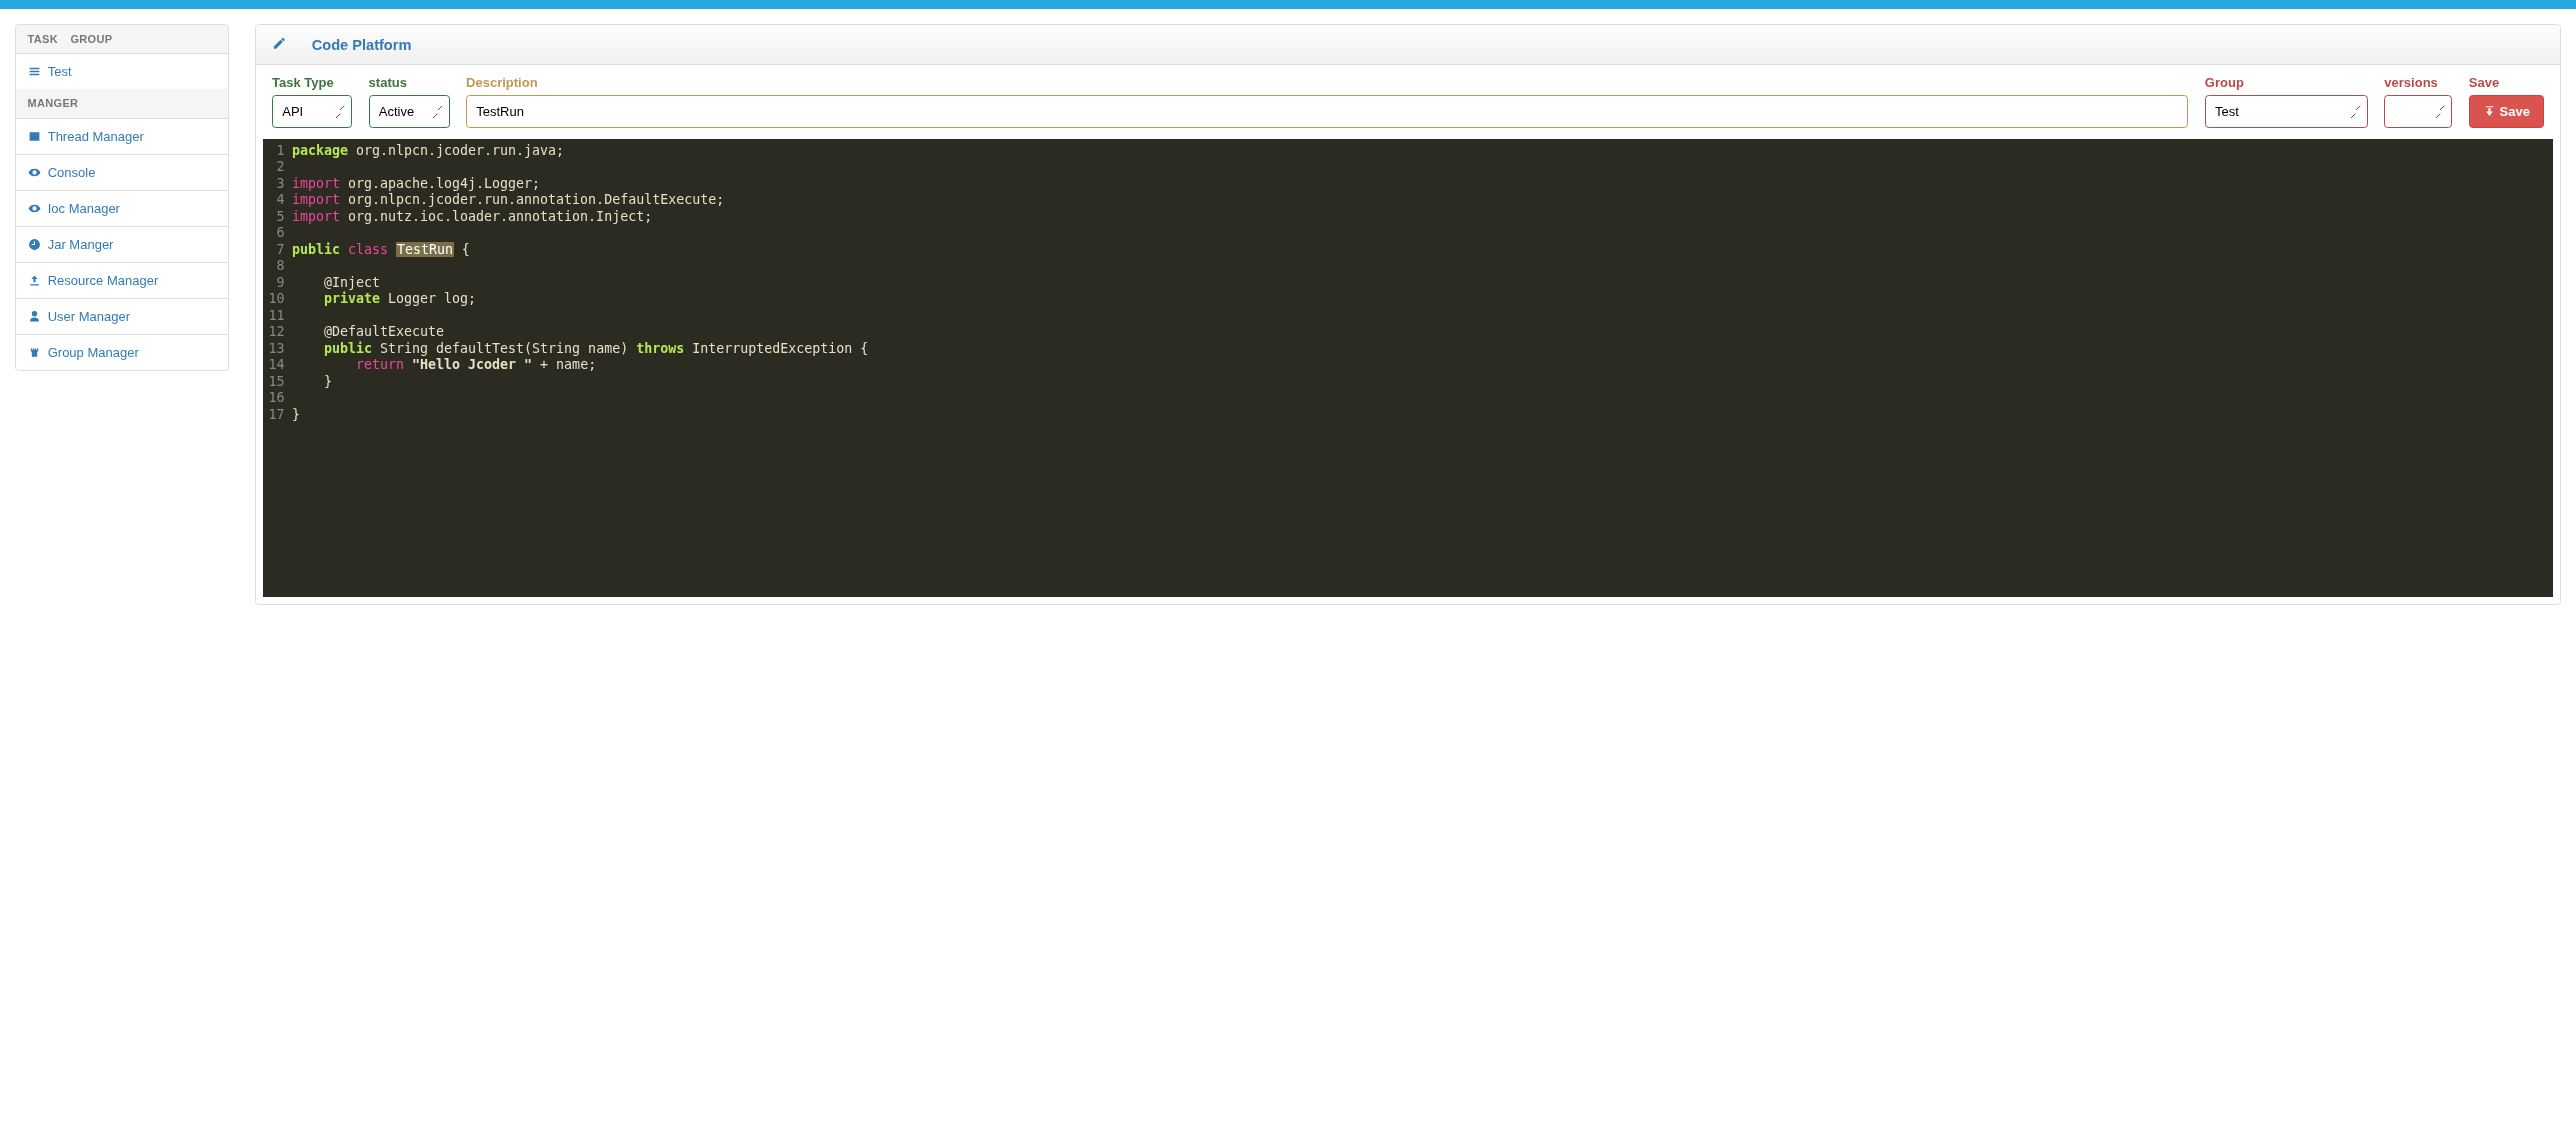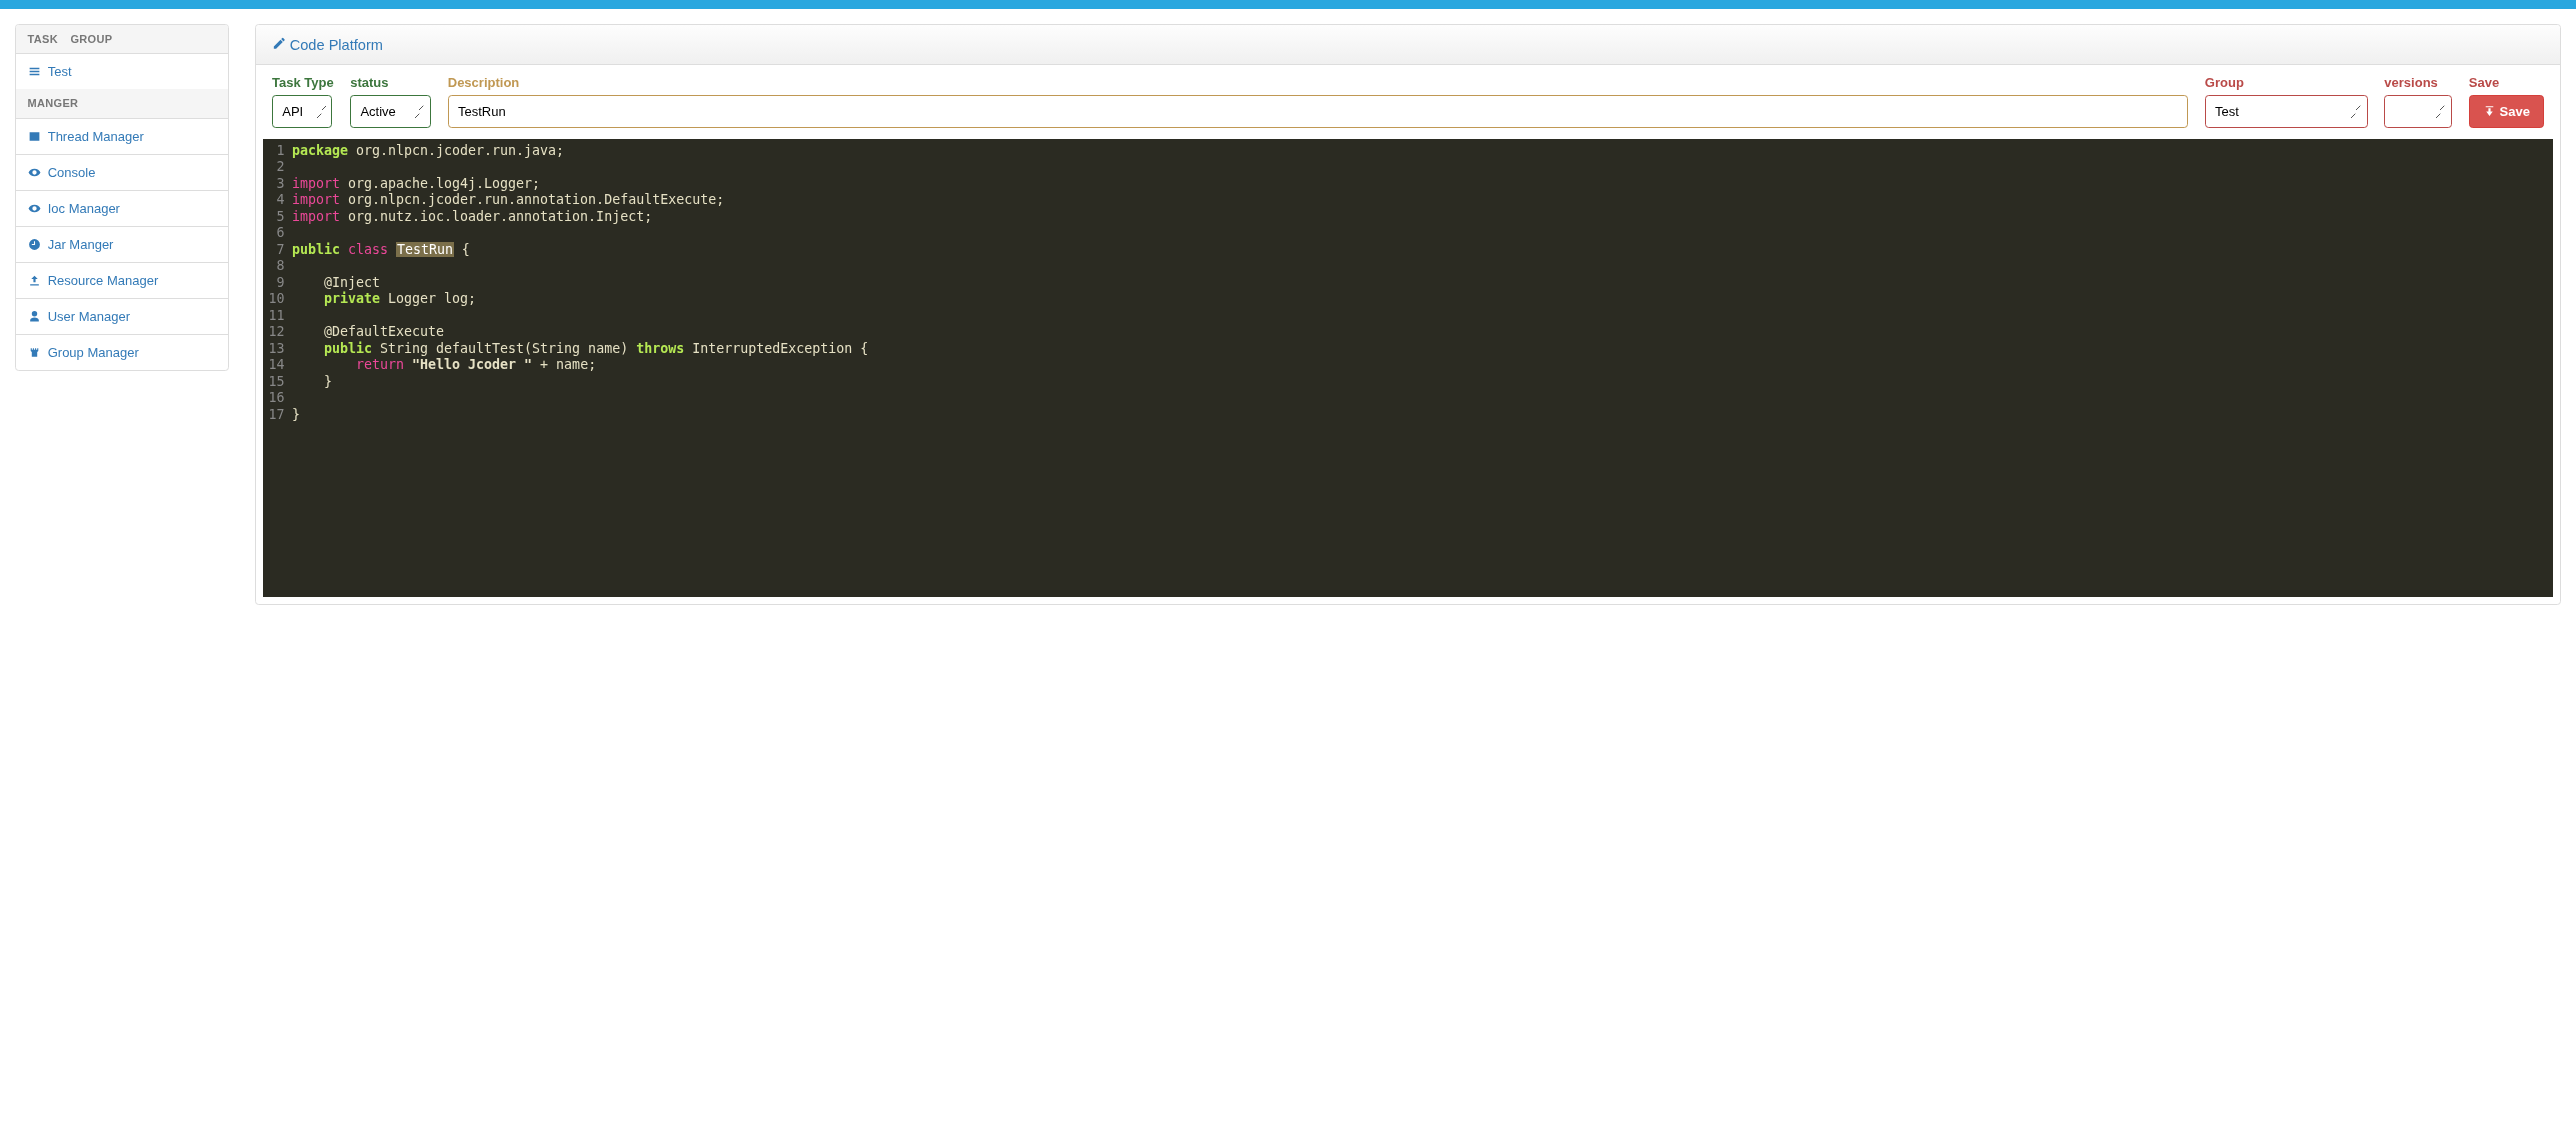--- a/index.html
+++ b/index.html
@@ -71,23 +71,23 @@
     border: 0.9px solid #ddd;
     border-radius: 3.7px;
     background: #fff;
   }
   .content-header {
     background: linear-gradient(#fdfdfd, #f0f0f0);
     border-bottom: 0.9px solid #ddd;
     padding: 11px 16.5px;
     display: flex;
     align-items: center;
-    gap: 3px;
+    gap: 25px;
     color: #337ab7;
-    font-weight: 400;
+    font-weight: 700;
     font-size: 14.6px;
     border-radius: 3.7px 3.7px 0 0;
   }
   .content-header .icon svg { width: 14.6px; height: 14.6px; fill: #337ab7; }
 
   .form-row {
     display: flex;
     padding: 9.2px 16.5px 7.3px 16.5px;
     gap: 16.5px;
     flex-wrap: nowrap;
@@ -130,21 +130,21 @@
       linear-gradient(45deg, transparent 45%, #555 45%, #555 55%, transparent 55%) 0 0 /4.6px 4.6px no-repeat,
       linear-gradient(-45deg, transparent 45%, #555 45%, #555 55%, transparent 55%) 4.6px 0 /4.6px 4.6px no-repeat,
       linear-gradient(135deg, transparent 45%, #555 45%, #555 55%, transparent 55%) 0 8.2px /4.6px 4.6px no-repeat,
       linear-gradient(-135deg, transparent 45%, #555 45%, #555 55%, transparent 55%) 4.6px 8.2px /4.6px 4.6px no-repeat;
     pointer-events:none;
   }
   .border-green { border: 0.9px solid #3c763d; }
   .border-orange { border: 0.9px solid #c09853; }
   .border-red { border: 0.9px solid #b94a48; }
 
-  .sel-tasktype { width: 60px; }
+  .sel-tasktype { width: 80px; }
   .sel-status { width: 81px; }
   .sel-group { width: 163px; }
   .sel-versions { width: 68px; }
   .in-description { width: 100%; }
 
   .btn-save {
     background: #d9534f;
     color: #fff;
     border: 0.9px solid #d43f3a;
     border-radius: 3.7px;

